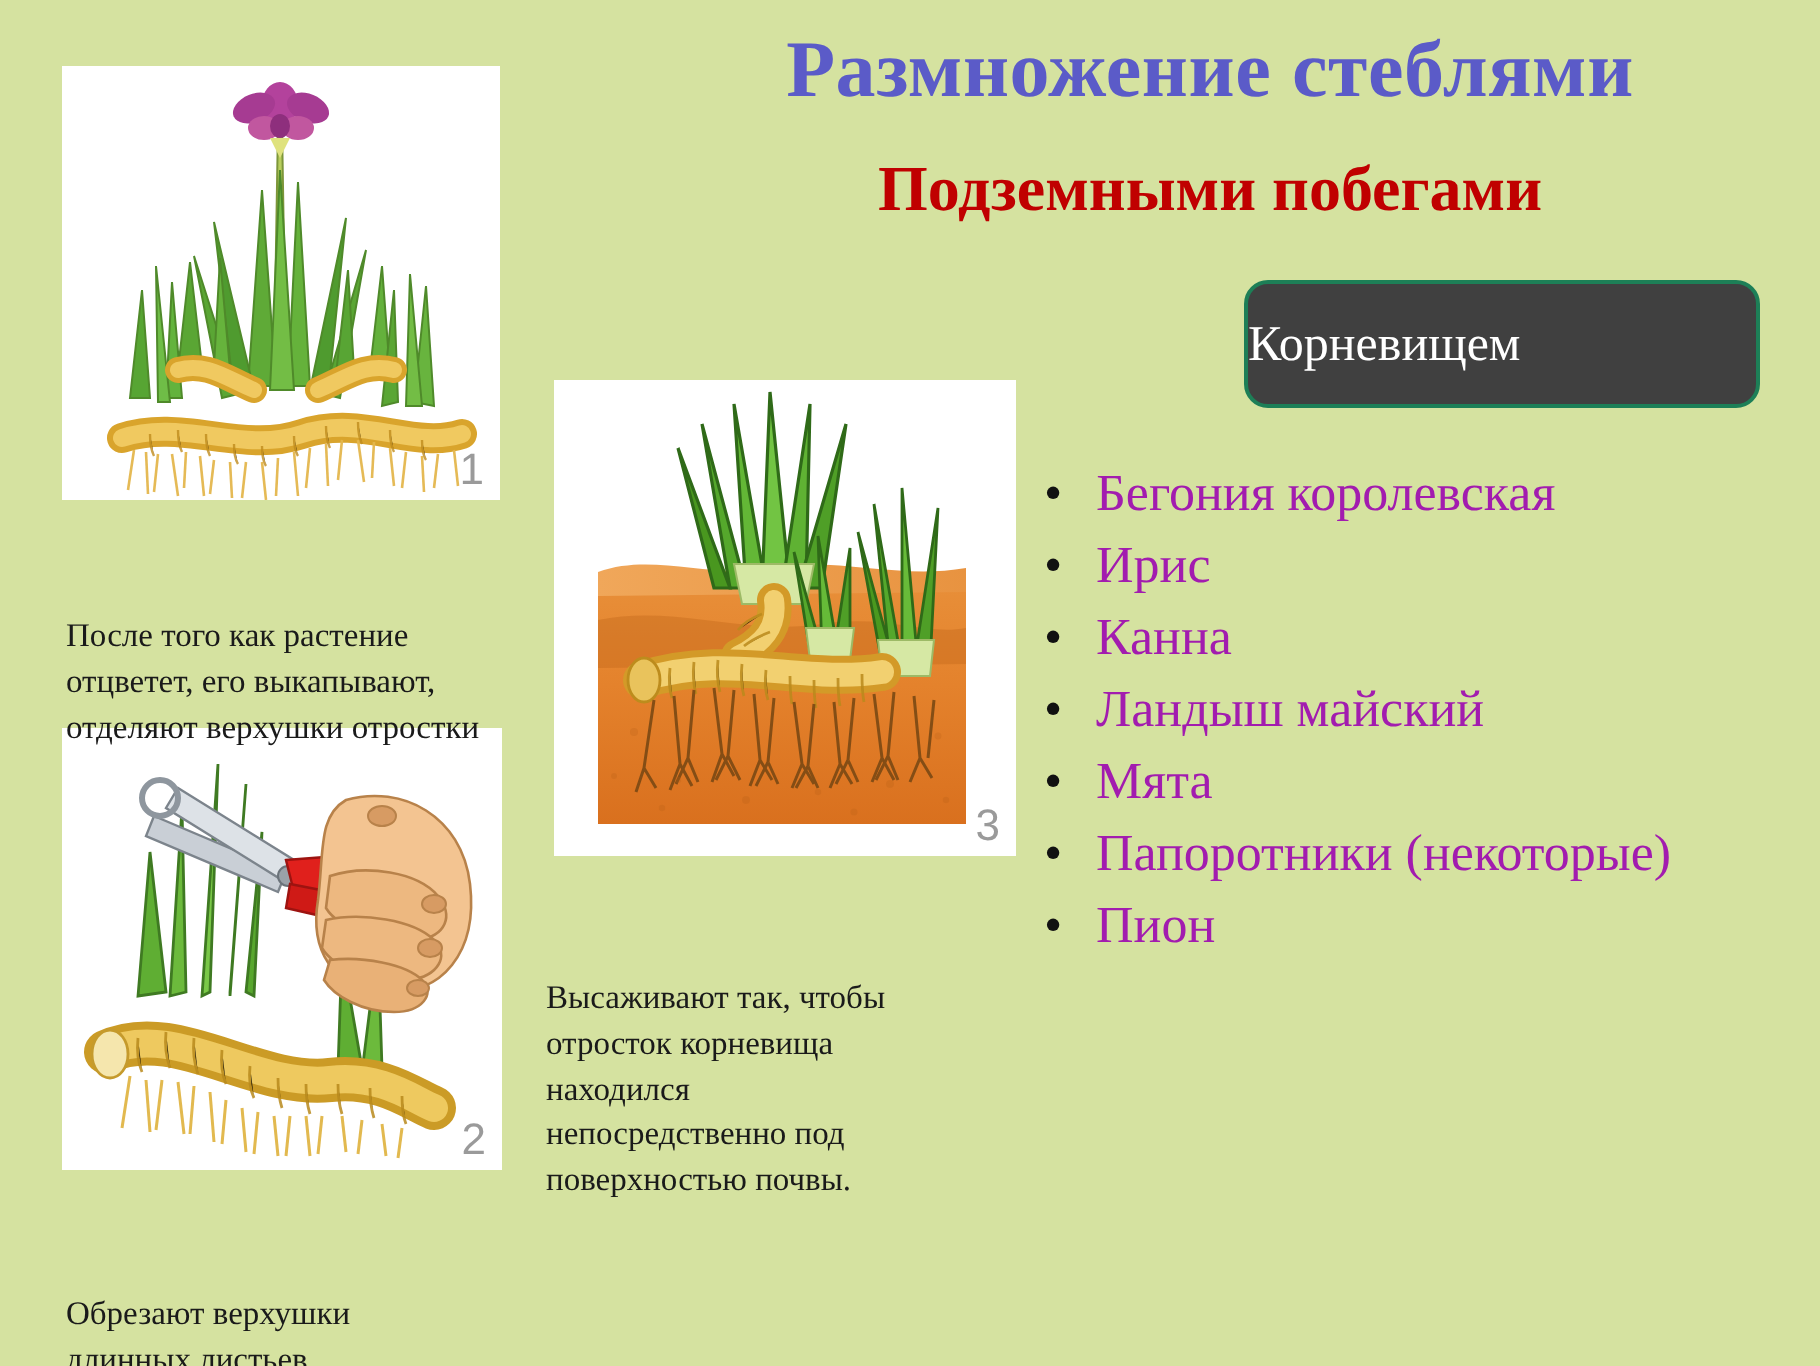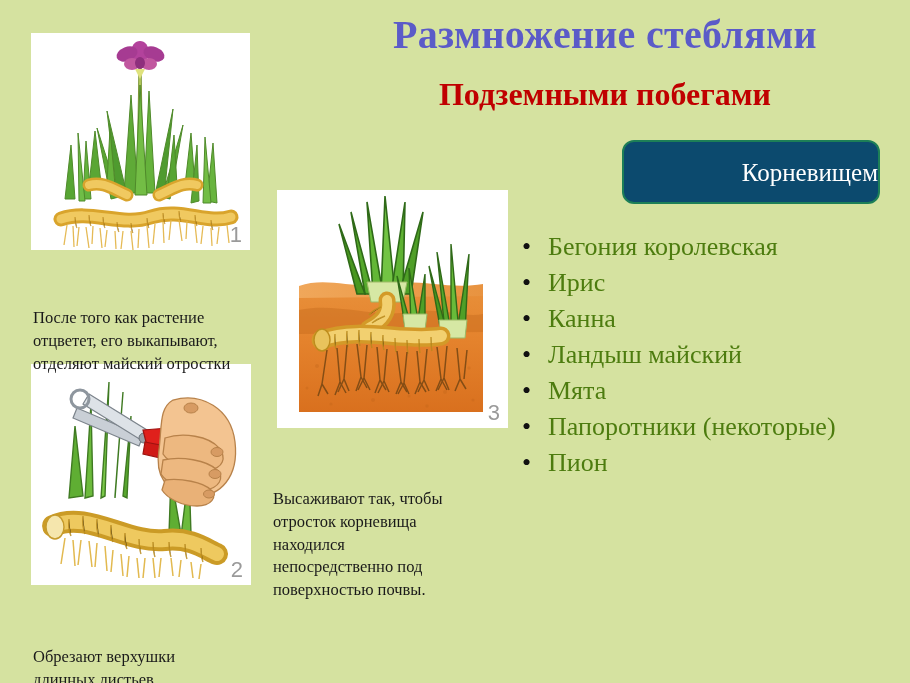--- a/index.html
+++ b/index.html
@@ -28,46 +28,46 @@
     font-size:32px;font-weight:bold;
     color:#c00000;
     line-height:1.05;
     white-space:nowrap;
   }
 
   
   .pill{
     position:absolute;left:622px;top:140px;
     width:258px;height:64px;
-    background:#0c4a6e;
+    background:#404040;
     border:2px solid #1d7f57;
     border-radius:12px;
     box-sizing:border-box;
-    display:flex;align-items:center;justify-content:flex-end;
+    display:flex;align-items:center;justify-content:flex-start;
   }
   .pill span{
     color:#ffffff;font-size:25px;line-height:1;
     font-family:"Liberation Serif", serif;
   }
 
   
   .bullets{
     position:absolute;left:512px;top:232px;width:398px;
   }
   .bullet-row{
     display:flex;align-items:baseline;
     height:36px;
   }
   .bullet-dot{
     width:36px;flex:0 0 36px;
     font-size:26px;line-height:30px;color:#111;
     text-align:left;padding-left:10px;box-sizing:border-box;
   }
   .bullet-label{
-    font-size:26px;line-height:30px;color:#4d7c0f;
+    font-size:26px;line-height:30px;color:#a21caf;
     white-space:nowrap;
   }
 
   
   .panel{
     position:absolute;
     background:#ffffff;
     overflow:hidden;
   }
   .panel .num{
@@ -427,21 +427,21 @@
         <circle cx="196" cy="210" r="1.6"></circle>
           <circle cx="30" cy="198" r="1.5"></circle>
       </g>
     </svg>
     <span class="num">3</span>
   </div>
 
   <div class="caption" id="cap-1">
     <div>После того как растение</div>
     <div>отцветет, его выкапывают,</div>
-    <div>отделяют майский отростки</div>
+    <div>отделяют верхушки отростки</div>
   </div>
 
   <div class="caption" id="cap-2">
     <div>Обрезают верхушки</div>
     <div>длинных листьев.</div>
   </div>
 
   <div class="caption" id="cap-3">
     <div>Высаживают так, чтобы</div>
     <div>отросток корневища</div>

